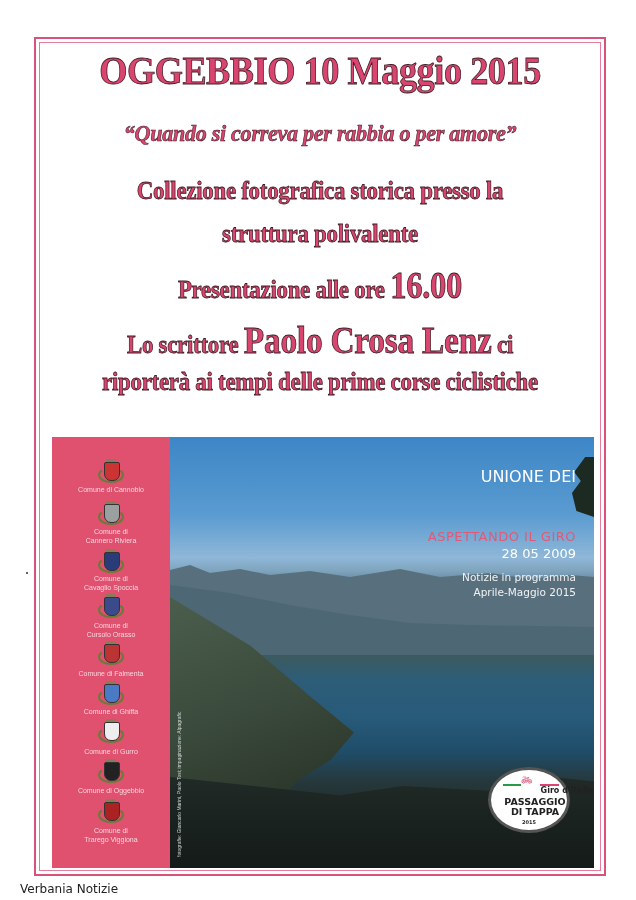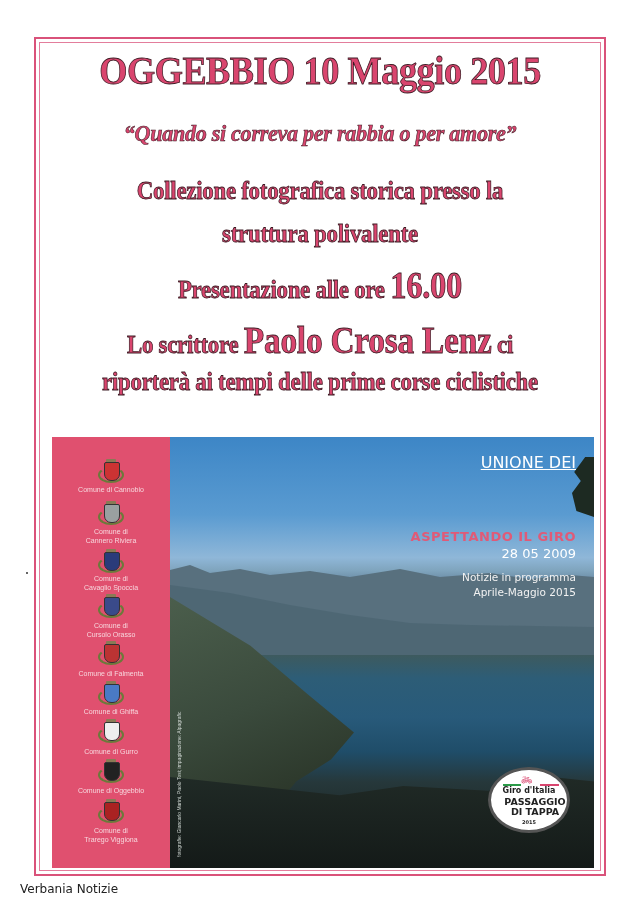--- a/index.html
+++ b/index.html
@@ -80,43 +80,43 @@
     clip-path: polygon(0 0, 40% 20%, 55% 10%, 75% 15%, 90% 0, 100% 5%, 100% 100%, 0 100%);
   }
   .tree {
     position: absolute; right: 0; top: 20px; width: 22px; height: 60px;
     background: #1d2a22; clip-path: polygon(60% 0, 100% 0, 100% 100%, 20% 90%, 0 60%, 40% 40%, 10% 25%);
   }
   .ptxt {
     position: absolute; right: 18px; text-align: right;
     font-family: "DejaVu Sans", sans-serif; white-space: nowrap;
   }
-  .p-union { top: 16px; font-size: 16px; line-height: 19px; color: #ffffff; font-weight: normal; text-decoration: underline; }
-  .p-asp { top: 92px; font-size: 13px; font-weight: bold; color: #e05a77; letter-spacing: 0.5px; }
+  .p-union { top: 30px; font-size: 16px; line-height: 19px; color: #ffffff; font-weight: normal; }
+  .p-asp { top: 92px; font-size: 13px; font-weight: normal; color: #e05a77; letter-spacing: 0.5px; }
   .p-date { top: 109px; font-size: 13px; color: #ffffff; }
   .p-ev { top: 133px; font-size: 10.5px; color: #f2f2f2; line-height: 15px; }
   .credit {
     position: absolute; left: 0; top: 250px; width: 12px; height: 170px;
   }
   .credit span {
     position: absolute; left: 6px; top: 170px; transform-origin: left top; transform: rotate(-90deg);
     font-family: "Liberation Sans", sans-serif; font-size: 5px; color: #cfd6d2; white-space: nowrap;
   }
   .badge {
     position: absolute; left: 318px; top: 330px; width: 82px; height: 66px;
     border-radius: 50%; background: #ffffff; border: 3px solid #555;
     box-sizing: border-box; text-align: center;
     font-family: "DejaVu Sans", sans-serif;
   }
   .badge .bike { position: absolute; left: 30px; top: 5px; font-size: 9px; color: #d9456e; }
   .badge .flag {
     position: absolute; left: 12px; top: 14px; width: 56px; height: 2px;
     background: linear-gradient(90deg, #2a9a48 0 33%, #ffffff 33% 66%, #d9456e 66%);
   }
-  .badge .giro { position: absolute; left: 0; width: 76px; top: 16px; font-size: 8px; font-weight: bold; color: #222; }
+  .badge .giro { position: absolute; left: 0; width: 76px; top: 16px; font-size: 8px; font-weight: bold; color: #222; padding-left: 38px; }
   .badge .pass { position: absolute; left: 0; width: 88px; top: 27px; font-size: 9.5px; font-weight: bold; color: #222; line-height: 10px; }
   .badge .yr { position: absolute; left: 0; width: 76px; top: 49px; font-size: 5px; color: #222; font-weight: bold; }
 
   .caption {
     position: absolute; left: 20px; top: 882px; font-family: "DejaVu Sans", sans-serif;
     font-size: 12px; color: #222;
   }
   .dot { position: absolute; left: 26px; top: 572px; width: 2px; height: 2px; background: #666; }
 </style>
 </head>

